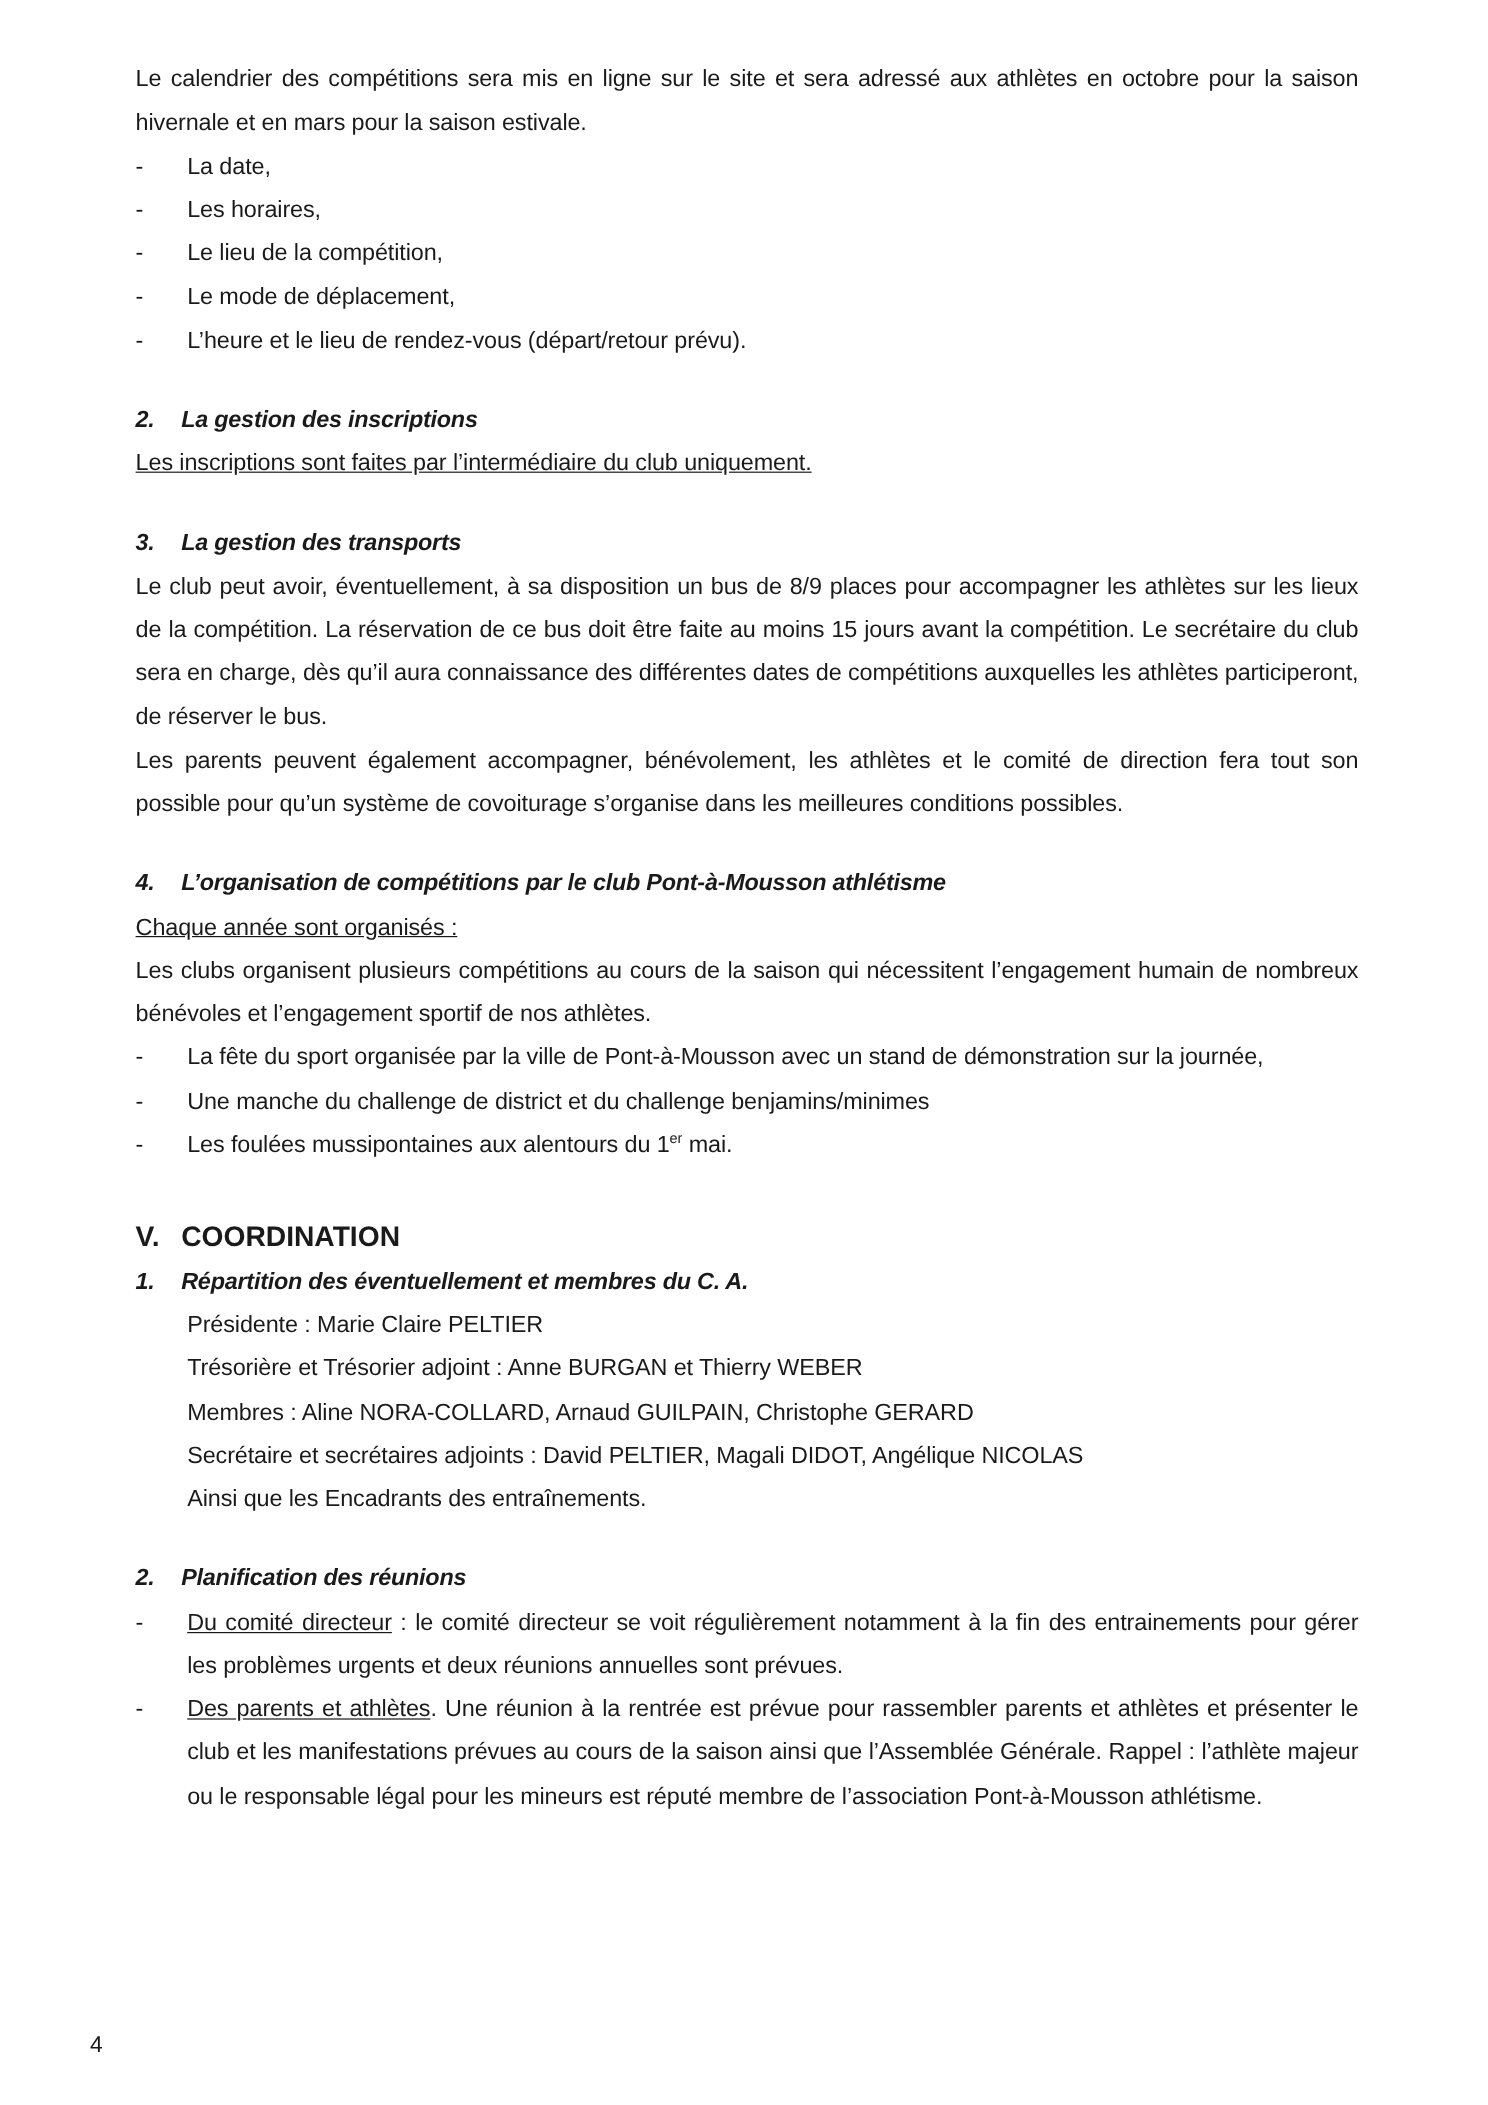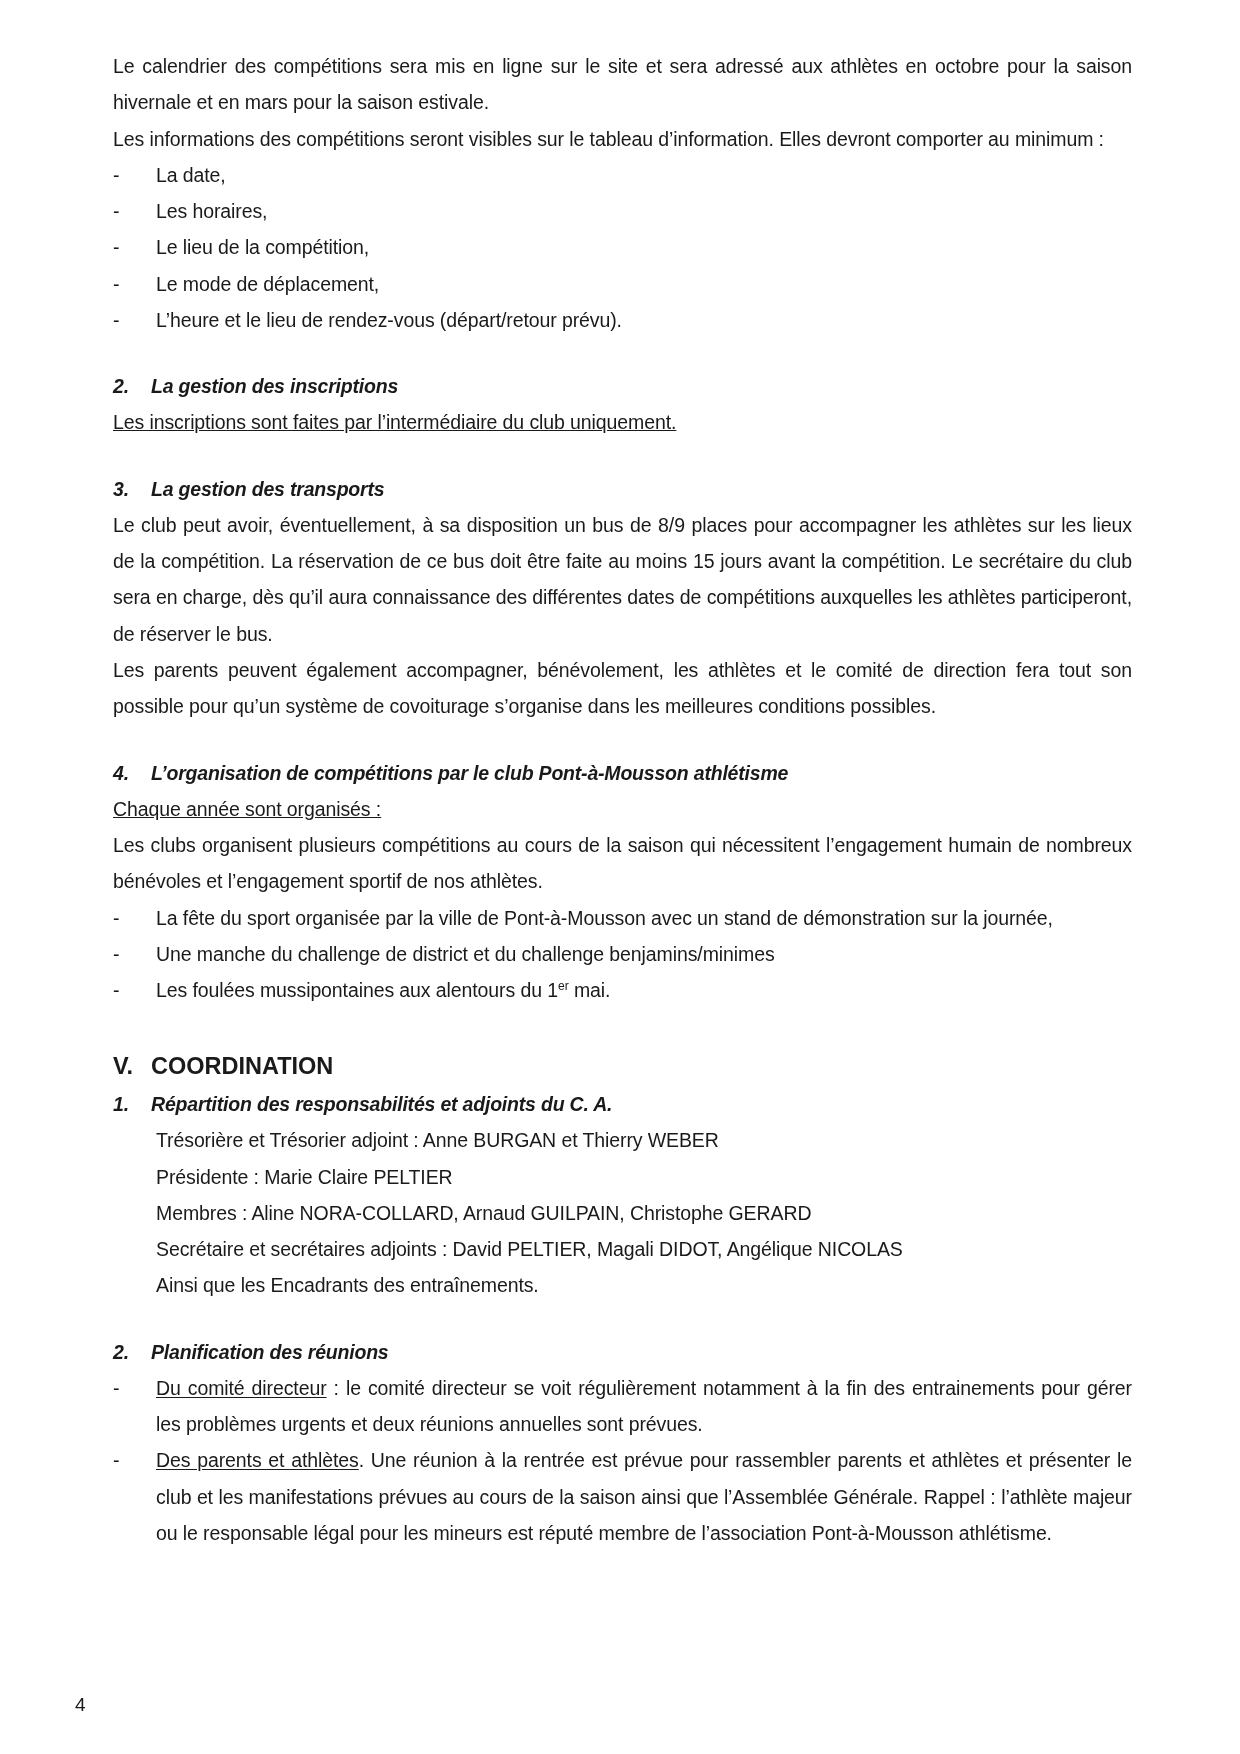--- a/index.html
+++ b/index.html
@@ -127,21 +127,20 @@
   }
 </style>
 </head>
 <body>
 
 <div class="page">
 
   <div class="doc-body">
 
     <p class="para">Le calendrier des compétitions sera mis en ligne sur le site et sera adressé aux athlètes en octobre pour la saison hivernale et en mars pour la saison estivale.</p>
-    <p class="para">Les informations des compétitions seront visibles sur le tableau d’information.  Elles devront comporter au minimum :</p>
 
     <ul class="dash-list tight">
       <li><span class="dash">-</span><span>La date,</span></li>
       <li><span class="dash">-</span><span>Les horaires,</span></li>
       <li><span class="dash">-</span><span>Le lieu de la compétition,</span></li>
       <li><span class="dash">-</span><span>Le mode de déplacement,</span></li>
       <li><span class="dash">-</span><span>L’heure et le lieu de rendez-vous (départ/retour prévu).</span></li>
     </ul>
 
     <div class="spacer-md"></div>
@@ -187,25 +186,25 @@
 
     <div class="spacer-lg"></div>
 
     <p class="roman-heading">
       <span class="num">V.</span>
       <span class="u">COORDINATION</span>
     </p>
 
     <p class="sub-heading">
       <span class="num">1.</span>
-      <span>Répartition des responsabilités et adjoints du C. A.</span>
+      <span>Répartition des éventuellement et membres du C. A.</span>
     </p>
     <div class="indent-block hang-sub">
+      <p>Présidente : Marie Claire PELTIER</p>
       <p>Trésorière et Trésorier adjoint : Anne BURGAN et Thierry WEBER</p>
-      <p>Présidente : Marie Claire PELTIER</p>
       <p>Membres : Aline NORA-COLLARD, Arnaud GUILPAIN, Christophe GERARD</p>
       <p>Secrétaire et secrétaires adjoints : David PELTIER, Magali DIDOT, Angélique NICOLAS</p>
       <p>Ainsi que les Encadrants des entraînements.</p>
     </div>
 
     <div class="spacer-md"></div>
 
     <p class="sub-heading">
       <span class="num">2.</span>
       <span>Planification des réunions</span>

